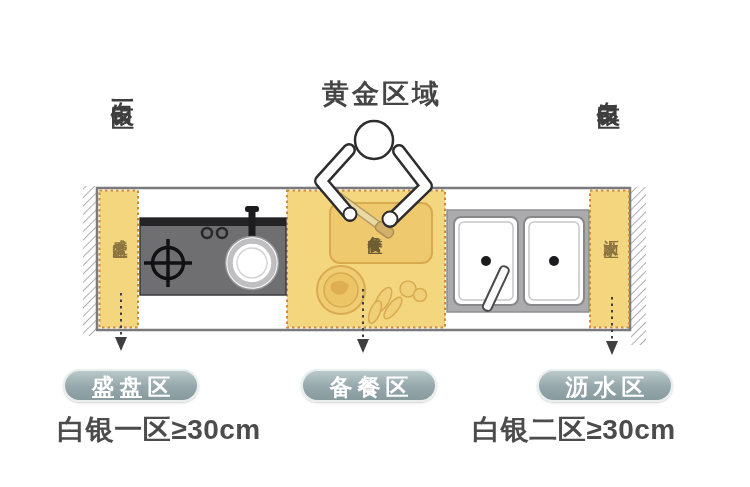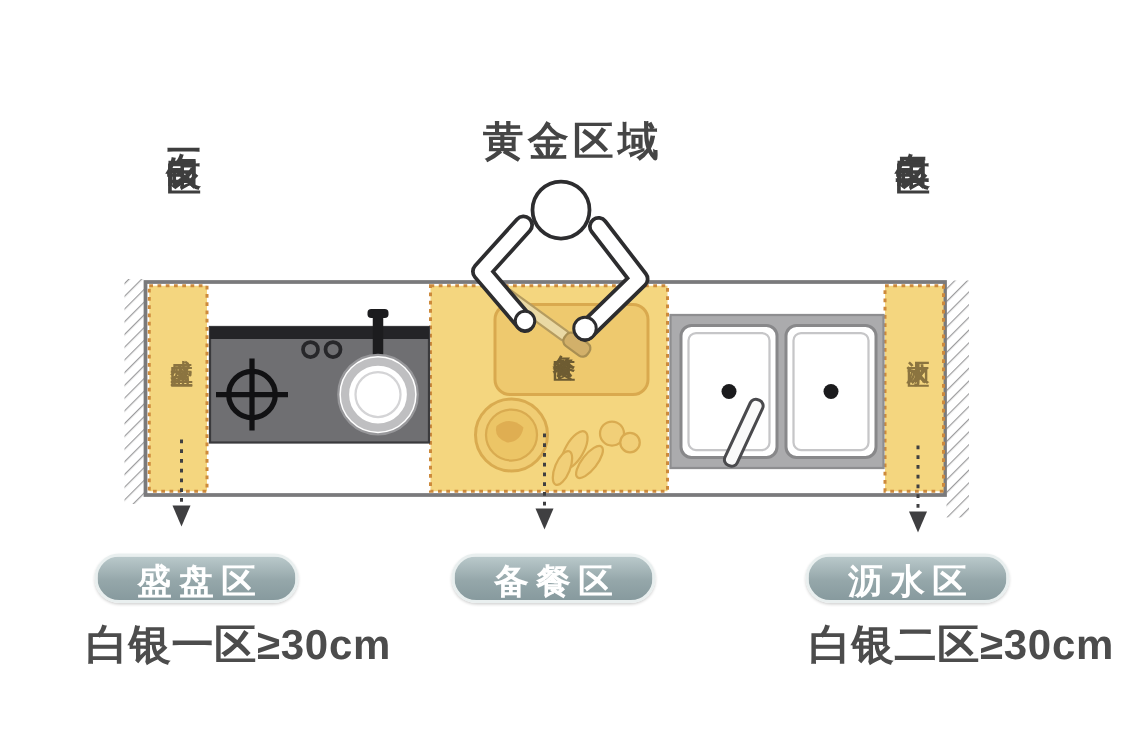--- a/index.html
+++ b/index.html
@@ -143,15 +143,15 @@
 
   <div class="vtext inline-zone-label" style="left:110px;top:228px;">盛盘区</div>
   <div class="vtext inline-zone-label dark" style="left:365px;top:224px;">备餐区</div>
   <div class="vtext inline-zone-label" style="left:601px;top:228px;">沥水区</div>
 
   <div class="badge" style="left:63px;">盛盘区</div>
   <div class="badge" style="left:301px;">备餐区</div>
   <div class="badge" style="left:537px;">沥水区</div>
 
   <div class="measure" style="left:146px;margin-left:13px;">白银一区≥30cm</div>
-  <div class="measure" style="left:641px;">白银二区≥30cm</div>
+  <div class="measure" style="left:574px;">白银二区≥30cm</div>
 
 </div>
 
 </body></html>

